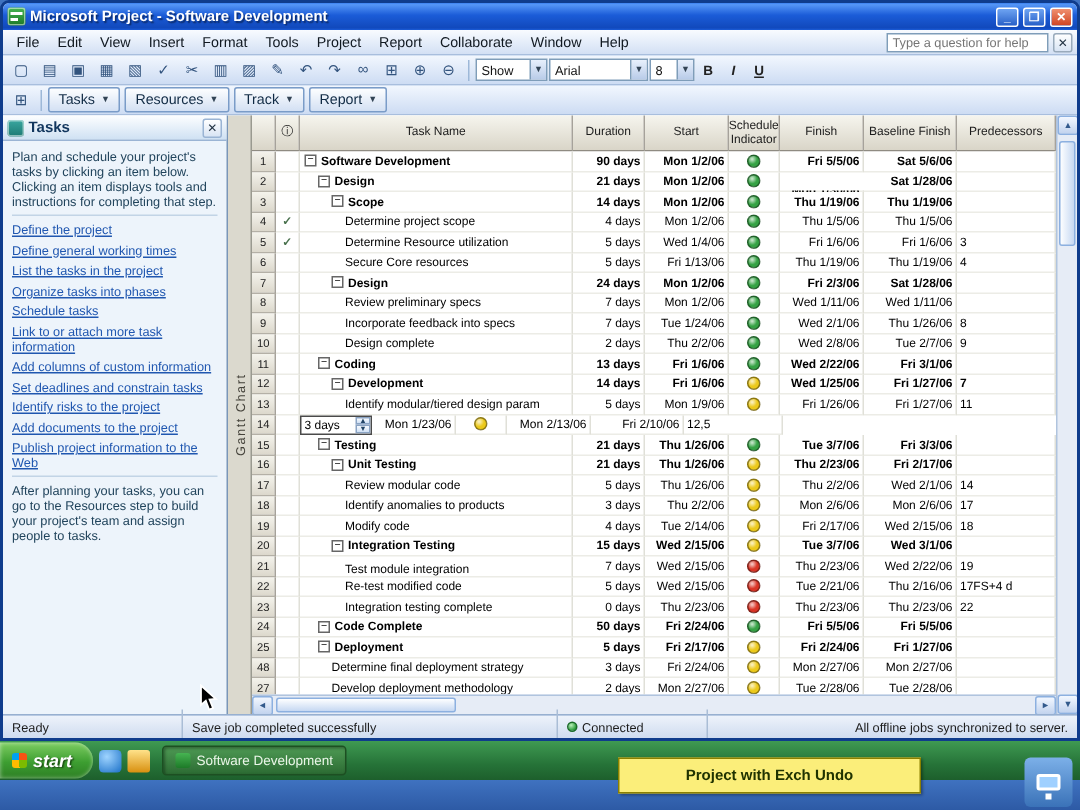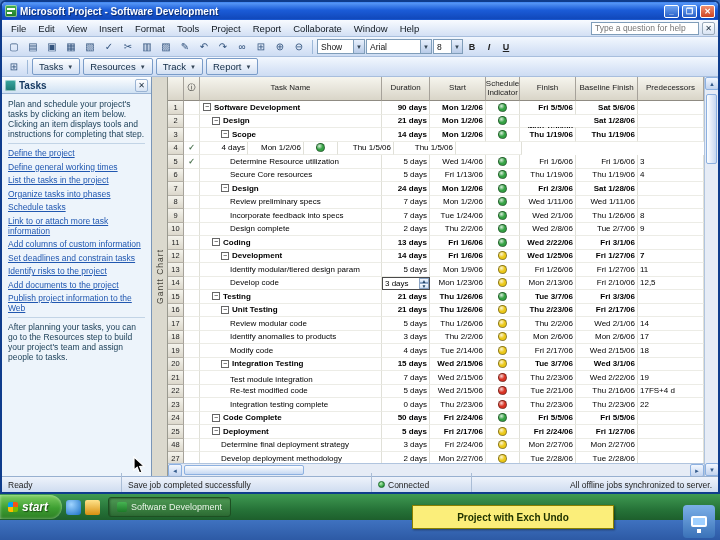--- a/index.html
+++ b/index.html
@@ -295,20 +295,23 @@
             </div>
             <div class="gcell val" style="width: 56px;">Thu 1/19/06</div>
             <div class="gcell val" style="width: 62px;">Thu 1/19/06</div>
             <div class="gcell pred" style="width: 66px;"></div>
           </div>
           <div class="grow">
             <div class="gcell num" style="width: 16px;">4</div>
             <div class="gcell info" style="width: 16px;">
               <span class="chk">✓</span>
             </div>
+            <div class="gcell name" style="width: 182px; padding-left: 30px;">
+              <span>Determine project scope</span>
+            </div>
             <div class="gcell val" style="width: 48px;">
               <span>4 days</span>
             </div>
             <div class="gcell val" style="width: 56px;">Mon 1/2/06</div>
             <div class="gcell ind" style="width: 34px;">
               <span class="dot" style="background-color: rgb(53, 162, 68);"></span>
             </div>
             <div class="gcell val" style="width: 56px;">Thu 1/5/06</div>
             <div class="gcell val" style="width: 62px;">Thu 1/5/06</div>
             <div class="gcell pred" style="width: 66px;"></div>
@@ -467,23 +470,20 @@
             <div class="gcell ind" style="width: 34px;">
               <span class="dot" style="background-color: rgb(236, 201, 26);"></span>
             </div>
             <div class="gcell val" style="width: 56px;">Fri 1/26/06</div>
             <div class="gcell val" style="width: 62px;">Fri 1/27/06</div>
             <div class="gcell pred" style="width: 66px;">11</div>
           </div>
           <div class="grow">
             <div class="gcell num" style="width: 16px;">14</div>
             <div class="gcell info" style="width: 16px;"></div>
-            <div class="gcell name" style="width: 182px; padding-left: 30px;">
-              <span>Develop code</span>
-            </div>
             <div class="gcell val editing" style="width: 48px;">
               <span>3 days</span>
               <span class="spin">
                 <span class="spin-b">▲</span>
                 <span class="spin-b">▼</span>
               </span>
             </div>
             <div class="gcell val" style="width: 56px;">Mon 1/23/06</div>
             <div class="gcell ind" style="width: 34px;">
               <span class="dot" style="background-color: rgb(236, 201, 26);"></span>

